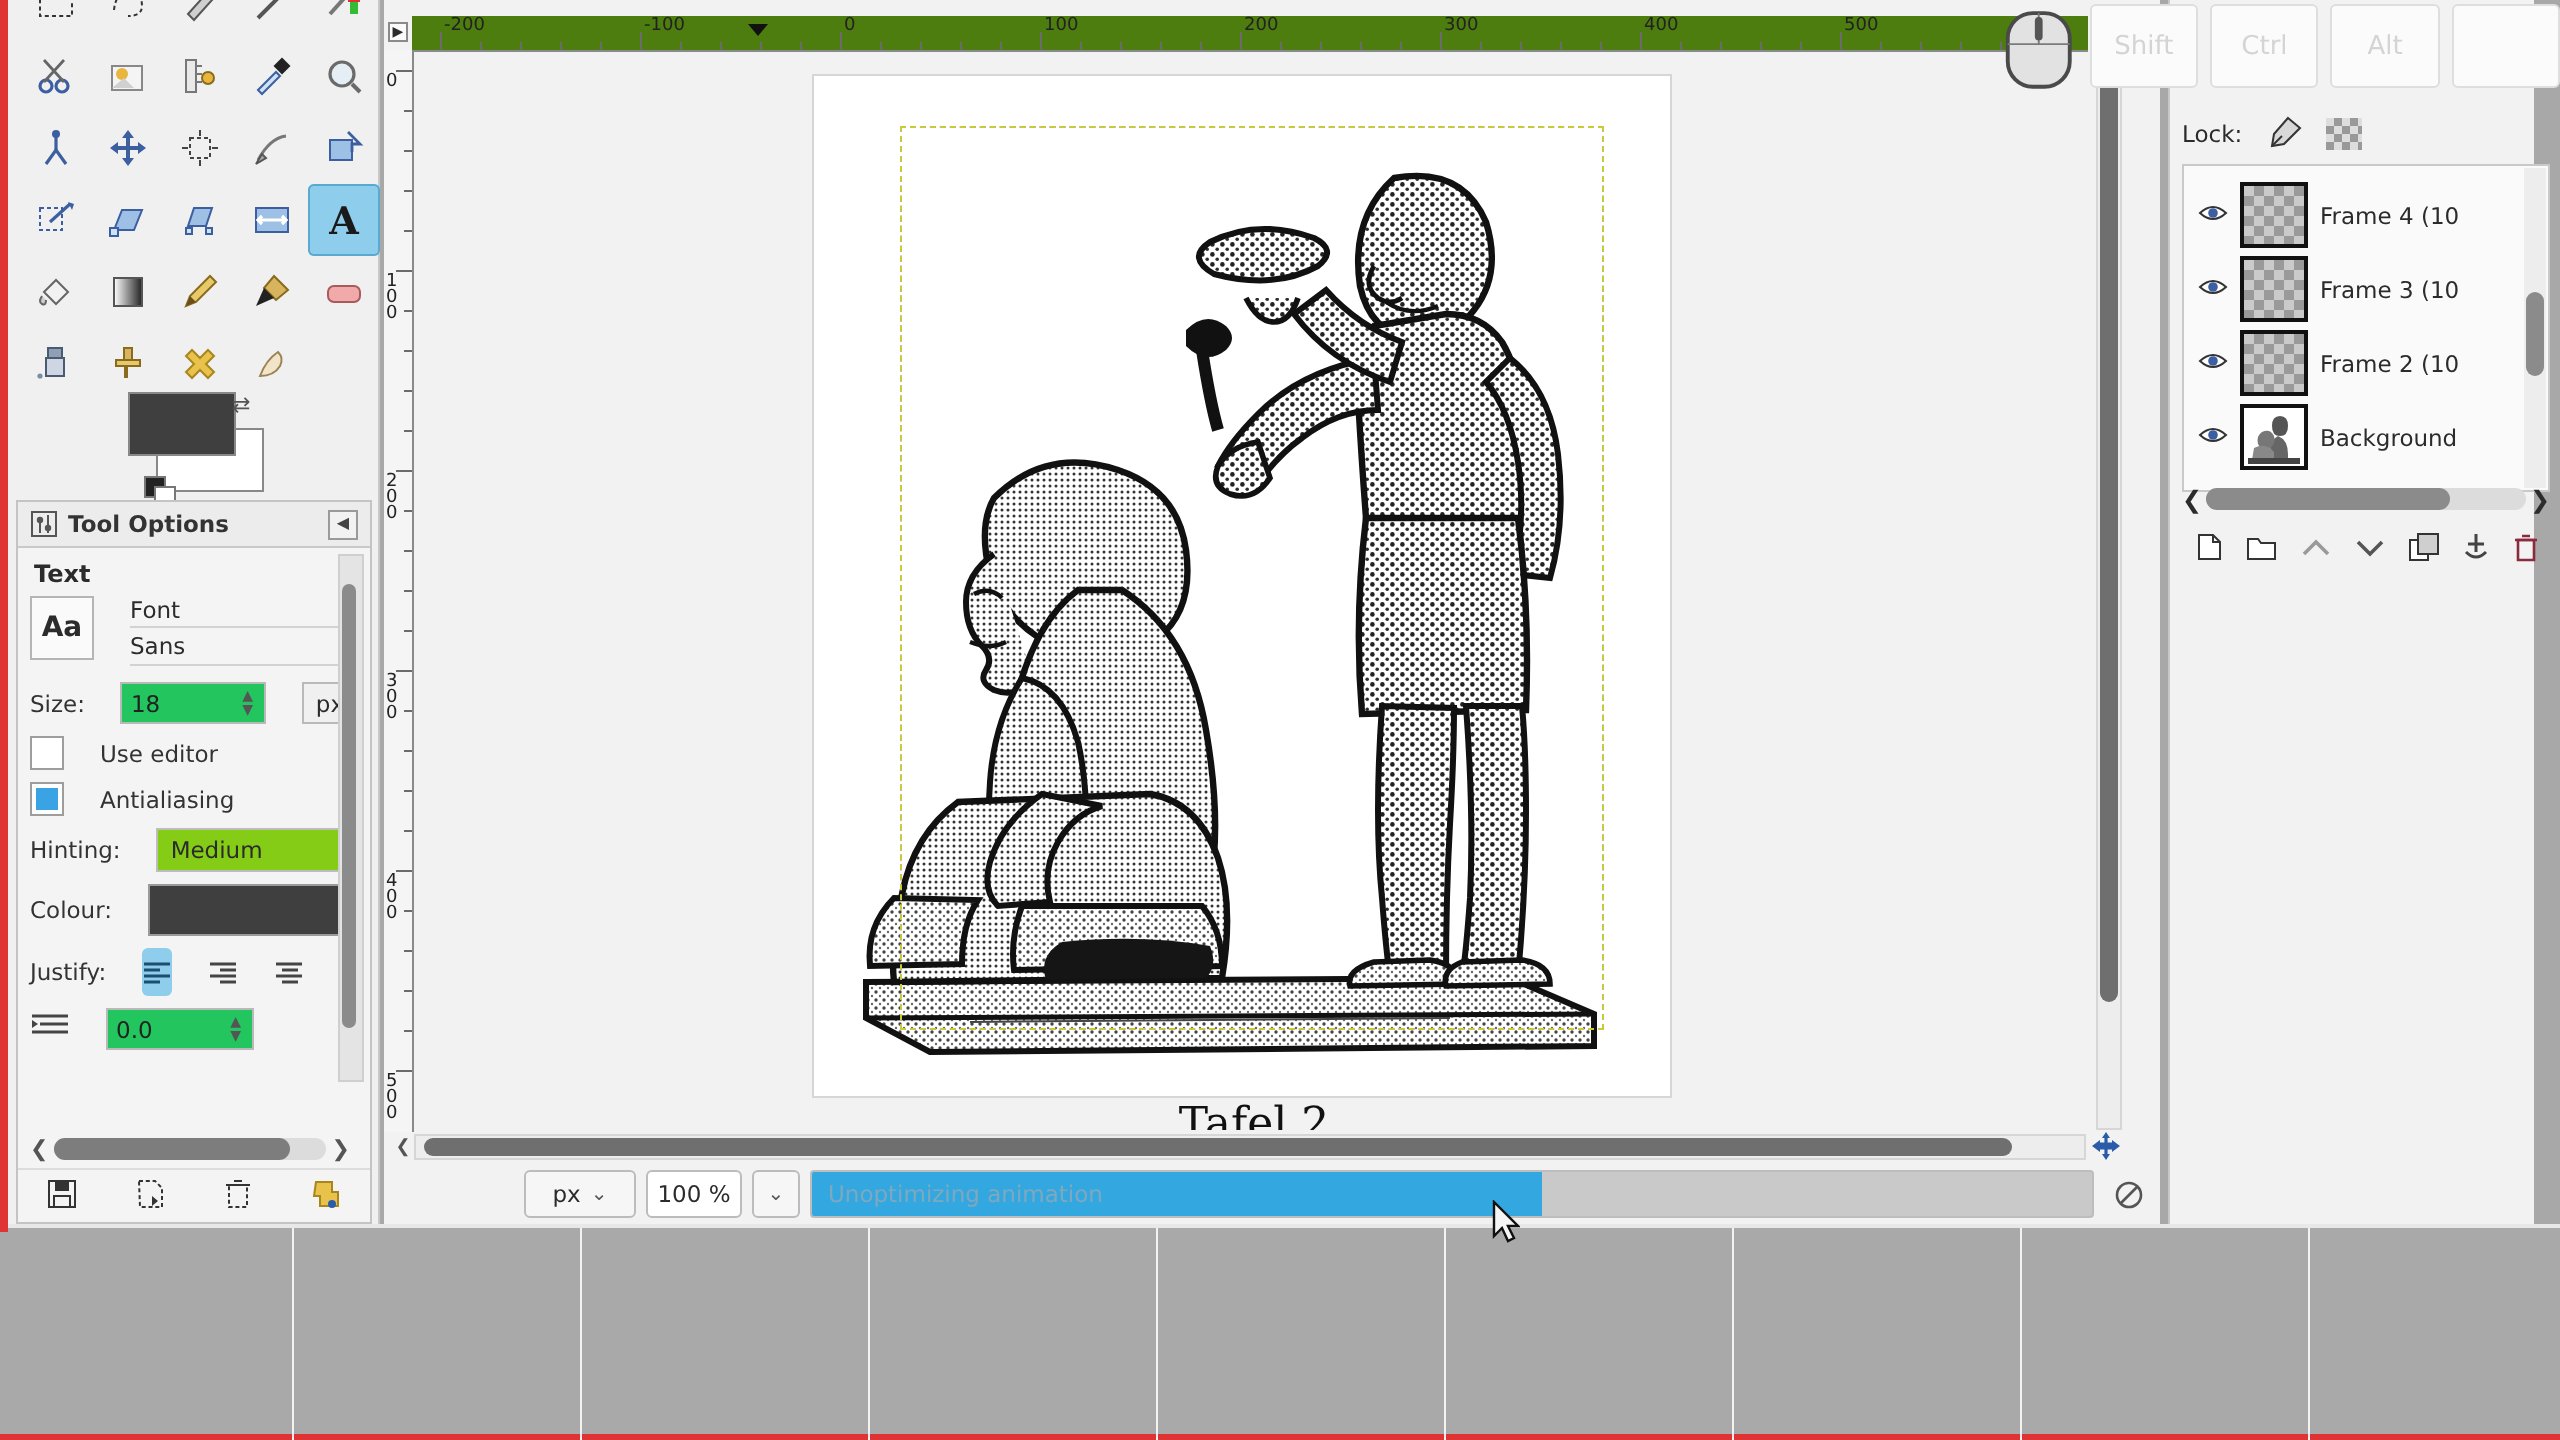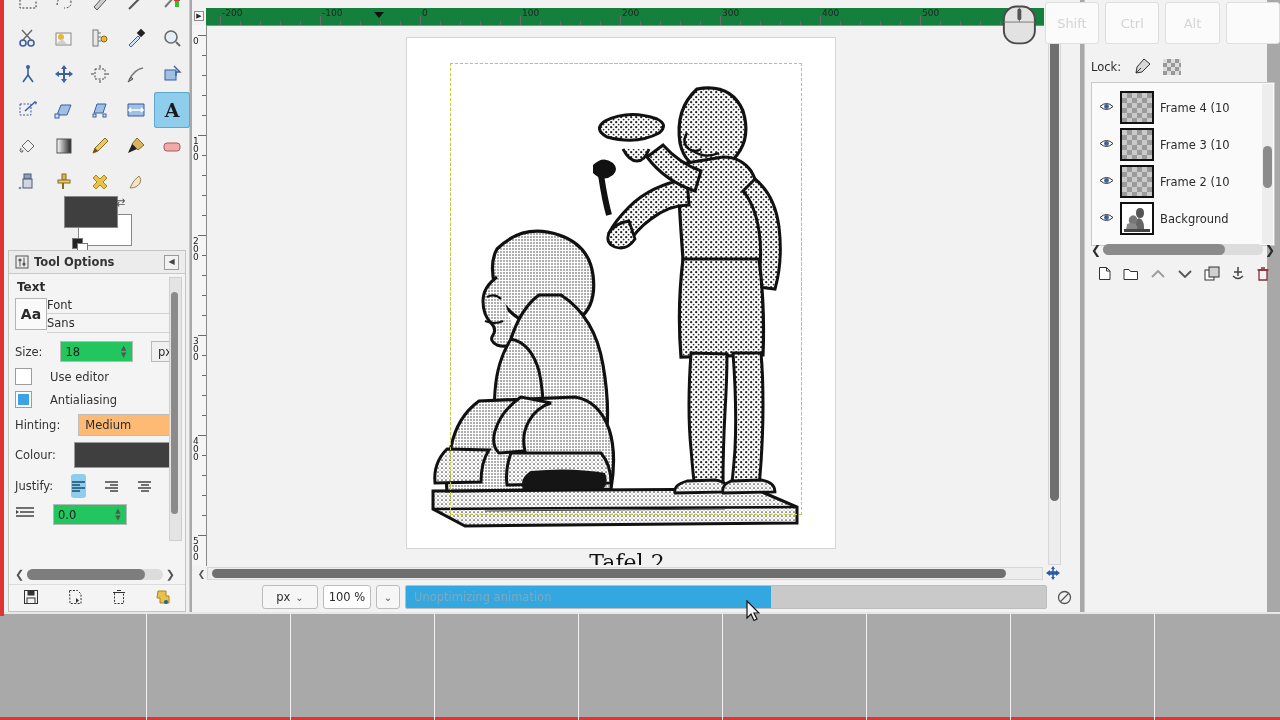--- a/index.html
+++ b/index.html
@@ -38,53 +38,53 @@
   .tooldock{position:absolute;left:8px;top:250px;width:178px;height:362px;background:#f4f4f4;
             border:1px solid #c4c4c4;box-sizing:border-box;}
   .dock-tab{height:22px;display:flex;align-items:center;gap:5px;padding:0 6px;
             background:#ececec;border-bottom:1px solid #c9c9c9;font-size:11.5px;font-weight:bold;color:#333;}
   .dock-tab .menu-btn{margin-left:auto;width:13px;height:13px;border:1px solid #9a9a9a;background:#f2f2f2;
                       font-size:8px;line-height:11px;text-align:center;color:#444;}
   .to-body{position:relative;padding:4px 6px 0 6px;}
   .to-title{font-size:12px;font-weight:bold;margin:2px 0 4px 2px;}
   .row{display:flex;align-items:center;margin-bottom:6px;gap:18px;}
   .lbl{font-size:11.5px;color:#333;}
-  .fontbox{display:flex;gap:0;align-items:flex-start;justify-content:space-between;}
+  .fontbox{display:flex;gap:18px;align-items:flex-start;justify-content:space-between;}
   .aa-btn{width:30px;height:30px;border:1px solid #b5b5b5;background:#fafafa;display:flex;
           align-items:center;justify-content:center;font-size:14px;font-weight:bold;}
   .font-fields{flex:1;}
   .font-lab{font-size:11.5px;border-bottom:1px solid #d2d2d2;padding-bottom:1px;}
   .font-val{font-size:11.5px;border-bottom:1px solid #d2d2d2;padding:2px 0 2px 0;}
   .spin{display:flex;align-items:center;border:1px solid #b9b9b9;background:#22c55e;height:19px;}
   .spin input{border:0;outline:0;width:100%;font-size:11.5px;padding:0 4px;background:transparent;
               font-family:inherit;color:#222;}
   .spin .arrows{display:flex;flex-direction:column;width:12px;margin-right:2px;color:#555;font-size:7px;line-height:7px;}
   .unit{border:1px solid #b9b9b9;background:#f0f0f0;height:19px;padding:0 6px;display:flex;
         align-items:center;font-size:11.5px;}
   .chk{width:15px;height:15px;border:1px solid #9d9d9d;background:#fff;display:inline-block;}
   .chk.on{background:#3aa3e3;box-shadow:inset 0 0 0 2px #fff, inset 0 0 0 3px #3aa3e3;}
-  .combo{flex:1;height:20px;background:#fdba74;border:1px solid #bdbdbd;display:flex;align-items:center;
+  .combo{flex:1;height:20px;background:#84cc16;border:1px solid #bdbdbd;display:flex;align-items:center;
          padding:0 6px;font-size:11.5px;}
   .colour-sw{flex:1;height:24px;background:#3f3f3f;border:1px solid #9a9a9a;}
   .just-btn{width:26px;height:24px;display:flex;align-items:center;justify-content:center;border-radius:3px;}
   .just-btn.on{background:#8fcdec;}
   .to-scroll{position:absolute;right:3px;top:26px;width:11px;height:262px;background:#e4e4e4;border:1px solid #cfcfcf;}
   .to-scroll i{position:absolute;left:1px;top:14px;width:7px;height:222px;background:#8b8b8b;border-radius:4px;}
   .hscroll{position:absolute;left:6px;bottom:30px;width:160px;height:14px;display:flex;align-items:center;gap:3px;}
   .hscroll .trk{flex:1;height:11px;background:#dcdcdc;border-radius:6px;position:relative;}
   .hscroll .thm{position:absolute;left:0;top:0;width:118px;height:11px;background:#7d7d7d;border-radius:6px;}
   .hscroll .ar{font-size:11px;color:#555;}
   .to-foot{position:absolute;left:0;bottom:0;width:176px;height:26px;display:flex;align-items:center;
            justify-content:space-around;border-top:1px solid #dcdcdc;}
 
   
   .imgwin{position:absolute;left:192px;top:0;width:888px;height:612px;background:#f2f2f2;}
   .ruler-corner{position:absolute;left:0;top:8px;width:14px;height:16px;display:flex;align-items:center;justify-content:center;}
   .ruler-corner span{border:1px solid #8a8a8a;font-size:7px;line-height:8px;padding:0 1px;background:#fafafa;}
-  .hruler{position:absolute;left:14px;top:8px;right:36px;height:17px;background:#15803d;
+  .hruler{position:absolute;left:14px;top:8px;right:36px;height:17px;background:#4d7c0f;
           border-bottom:1px solid #8a8a8a;overflow:hidden;}
   .vruler{position:absolute;left:0px;top:25px;width:14px;bottom:46px;background:#f5f5f5;
           border-right:1px solid #8a8a8a;overflow:hidden;}
   .tick{position:absolute;bottom:0;width:1px;background:#6b6b6b;}
   .tickv{position:absolute;right:0;height:1px;background:#6b6b6b;}
   .rlab{position:absolute;top:0px;font-size:9px;color:#222;line-height:10px;padding-left:2px;}
   .rlabv{position:absolute;left:1px;font-size:9px;color:#222;line-height:8px;width:9px;word-break:break-all;}
   .hmark{position:absolute;top:4px;width:0;height:0;border-left:5px solid transparent;
          border-right:5px solid transparent;border-top:6px solid #111;}
 

